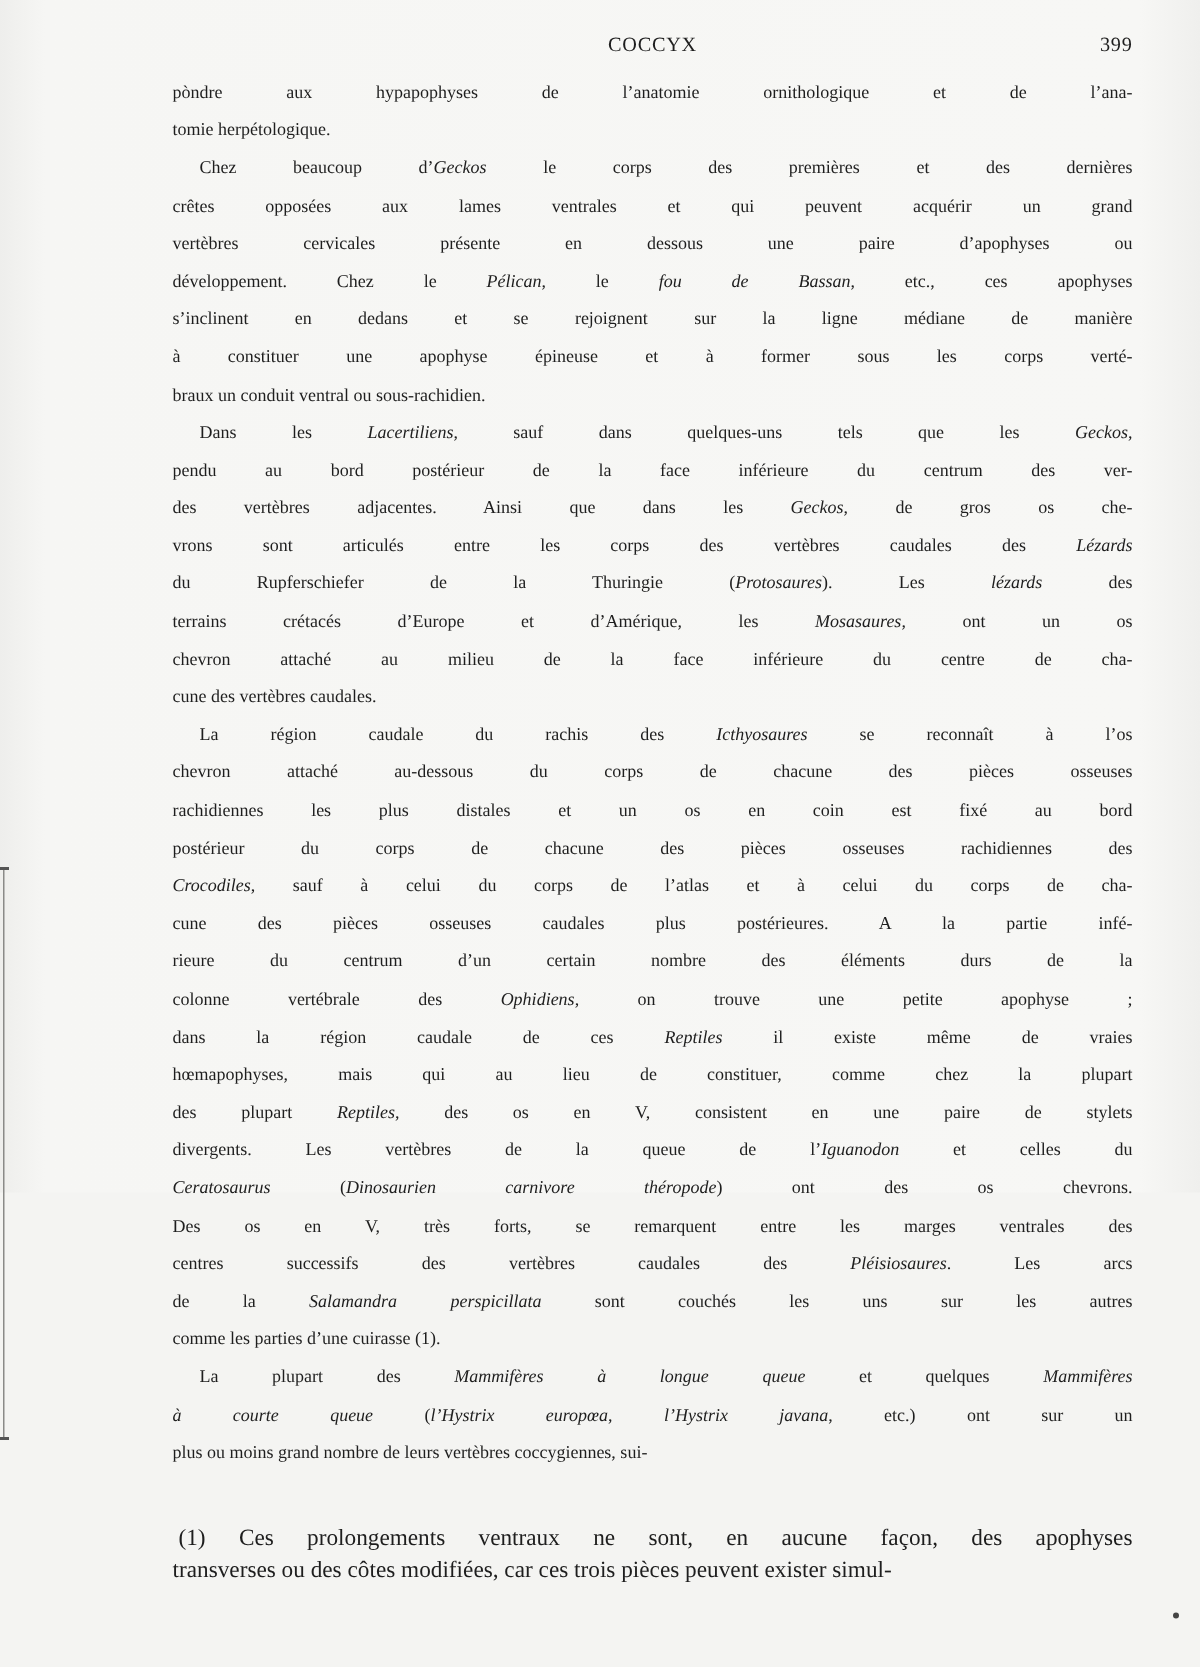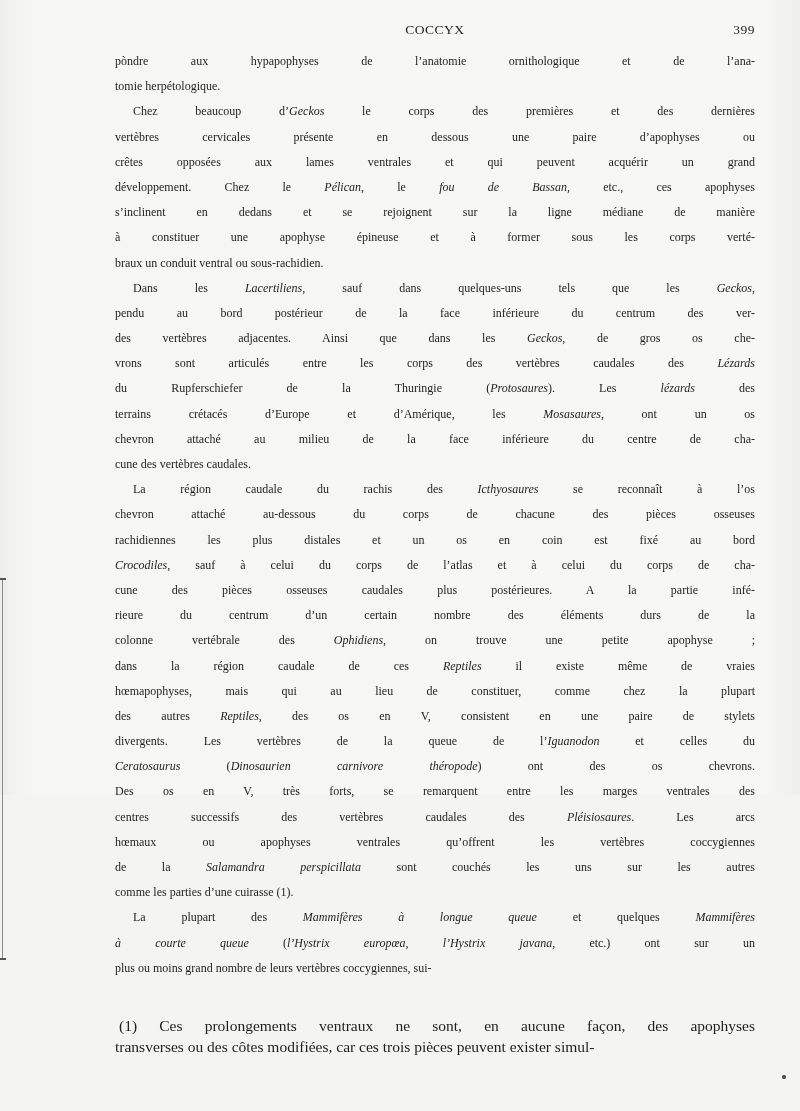--- a/index.html
+++ b/index.html
@@ -60,53 +60,53 @@
     <span class="page-number">399</span>
   </div>
 
   <div class="body-text" id="body-text">
       <div>
         <span class="line"><span>pòndre aux hypapophyses de l’anatomie ornithologique et de l’ana-</span></span>
         <span class="line last"><span>tomie herpétologique.</span></span>
       </div>
       <div>
         <span class="line indent"><span>Chez beaucoup d’</span><span class="it">Geckos</span><span> le corps des premières et des dernières</span></span>
+        <span class="line"><span>crêtes opposées aux lames ventrales et qui peuvent acquérir un grand</span></span>
         <span class="line"><span>vertèbres cervicales présente en dessous une paire d’apophyses ou</span></span>
-        <span class="line"><span>crêtes opposées aux lames ventrales et qui peuvent acquérir un grand</span></span>
         <span class="line"><span>développement. Chez le </span><span class="it">Pélican</span><span>, le </span><span class="it">fou de Bassan</span><span>, etc., ces apophyses</span></span>
         <span class="line"><span>s’inclinent en dedans et se rejoignent sur la ligne médiane de manière</span></span>
         <span class="line"><span>à constituer une apophyse épineuse et à former sous les corps verté-</span></span>
         <span class="line last"><span>braux un conduit ventral ou sous-rachidien.</span></span>
       </div>
       <div>
         <span class="line indent"><span>Dans les </span><span class="it">Lacertiliens</span><span>, sauf dans quelques-uns tels que les </span><span class="it">Geckos</span><span>,</span></span>
         <span class="line"><span>pendu au bord postérieur de la face inférieure du centrum des ver-</span></span>
         <span class="line"><span>des vertèbres adjacentes. Ainsi que dans les </span><span class="it">Geckos</span><span>, de gros os che-</span></span>
         <span class="line"><span>vrons sont articulés entre les corps des vertèbres caudales des </span><span class="it">Lézards</span></span>
         <span class="line"><span>du Rupferschiefer de la Thuringie (</span><span class="it">Protosaures</span><span>). Les </span><span class="it">lézards</span><span> des</span></span>
         <span class="line"><span>terrains crétacés d’Europe et d’Amérique, les </span><span class="it">Mosasaures</span><span>, ont un os</span></span>
         <span class="line"><span>chevron attaché au milieu de la face inférieure du centre de cha-</span></span>
         <span class="line last"><span>cune des vertèbres caudales.</span></span>
       </div>
       <div>
         <span class="line indent"><span>La région caudale du rachis des </span><span class="it">Icthyosaures</span><span> se reconnaît à l’os</span></span>
         <span class="line"><span>chevron attaché au-dessous du corps de chacune des pièces osseuses</span></span>
         <span class="line"><span>rachidiennes les plus distales et un os en coin est fixé au bord</span></span>
+        <span class="line"><span>postérieur du corps de chacune des pièces osseuses rachidiennes des</span></span>
         <span class="line"><span class="it">Crocodiles</span><span>, sauf à celui du corps de l’atlas et à celui du corps de cha-</span></span>
         <span class="line"><span>cune des pièces osseuses caudales plus postérieures. A la partie infé-</span></span>
         <span class="line"><span>rieure du centrum d’un certain nombre des éléments durs de la</span></span>
         <span class="line"><span>colonne vertébrale des </span><span class="it">Ophidiens</span><span>, on trouve une petite apophyse ;</span></span>
         <span class="line"><span>dans la région caudale de ces </span><span class="it">Reptiles</span><span> il existe même de vraies</span></span>
         <span class="line"><span>hœmapophyses, mais qui au lieu de constituer, comme chez la plupart</span></span>
-        <span class="line"><span>des autres </span><span class="it">Reptiles</span><span>, des os en V, consistent en une paire de stylets</span></span>
+        <span class="line"><span>des plupart </span><span class="it">Reptiles</span><span>, des os en V, consistent en une paire de stylets</span></span>
         <span class="line"><span>divergents. Les vertèbres de la queue de l’</span><span class="it">Iguanodon</span><span> et celles du</span></span>
         <span class="line"><span class="it">Ceratosaurus</span><span> (</span><span class="it">Dinosaurien carnivore théropode</span><span>) ont des os chevrons.</span></span>
         <span class="line"><span>Des os en V, très forts, se remarquent entre les marges ventrales des</span></span>
         <span class="line"><span>centres successifs des vertèbres caudales des </span><span class="it">Pléisiosaures</span><span>. Les arcs</span></span>
-        <span class="line"><span>hœmaux ou apophyses ventrales qu’offrent les vertèbres coccygiennes</span></span>
         <span class="line"><span>de la </span><span class="it">Salamandra perspicillata</span><span> sont couchés les uns sur les autres</span></span>
         <span class="line last"><span>comme les parties d’une cuirasse (1).</span></span>
       </div>
       <div>
         <span class="line indent"><span>La plupart des </span><span class="it">Mammifères à longue queue</span><span> et quelques </span><span class="it">Mammifères</span></span>
         <span class="line"><span class="it">à courte queue</span><span> (</span><span class="it">l’Hystrix europœa</span><span>, </span><span class="it">l’Hystrix javana</span><span>, etc.) ont sur un</span></span>
         <span class="line last"><span>plus ou moins grand nombre de leurs vertèbres coccygiennes, sui-</span></span>
       </div>
     </div>
   <div class="footnotes" id="footnotes">

